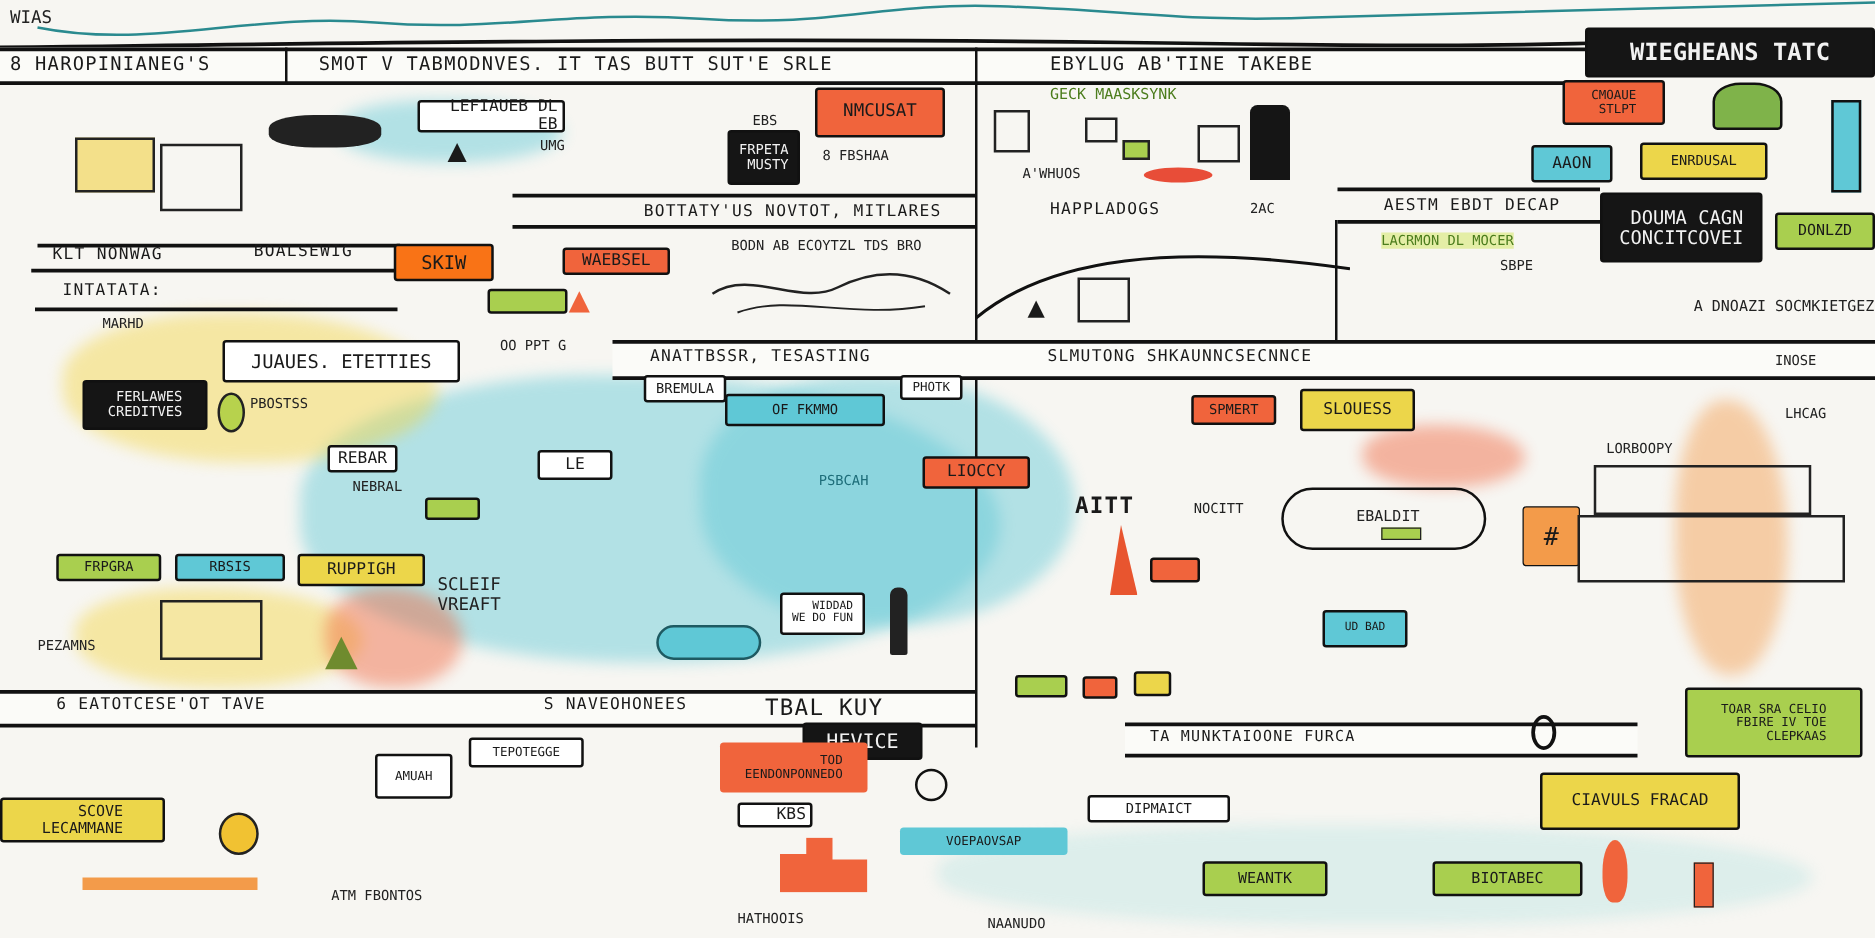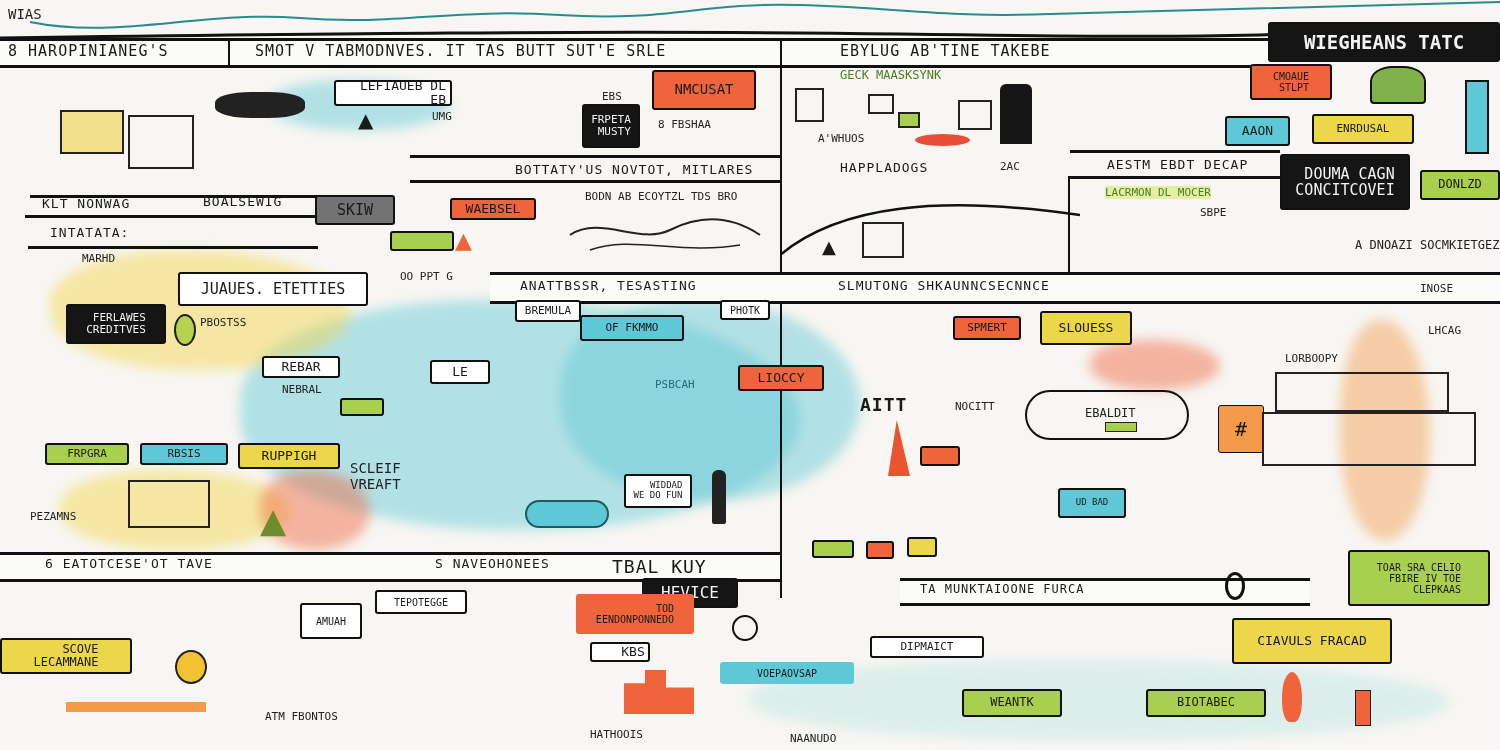--- a/index.html
+++ b/index.html
@@ -85,21 +85,21 @@
 STLPT</div>
 <div class="box cyan" style="left:1225px;top:116px;width:65px;height:30px;font-size:13px;">AAON</div>
 <div class="box yellow" style="left:1312px;top:114px;width:102px;height:30px;font-size:11px;">ENRDUSAL</div>
 <div class="abs" style="left:1370px;top:66px;width:52px;height:34px;border:2px solid #111;border-radius:40% 40% 4px 4px;background:#7fb34a;"></div>
 <div class="abs" style="left:1465px;top:80px;width:20px;height:70px;background:#5fc8d6;border:2px solid #111;"></div>
 
 <div class="rule" style="left:30px;top:195px;width:290px;"></div>
 <div class="band-label" style="left:42px;top:196px;font-size:13px;">KLT NONWAG</div>
 <div class="band-label" style="left:203px;top:194px;font-size:13px;">BOALSEWIG</div>
 <div class="rule" style="left:25px;top:215px;width:295px;"></div>
-<div class="box" style="left:315px;top:195px;width:80px;height:30px;background:#737373;font-size:15px;">SKIW</div>
+<div class="box" style="left:315px;top:195px;width:80px;height:30px;background:#f97316;font-size:15px;">SKIW</div>
 <div class="band-label" style="left:50px;top:225px;font-size:13px;">INTATATA:</div>
 <div class="rule" style="left:28px;top:246px;width:290px;"></div>
 <div class="small" style="left:82px;top:252px;">MARHD</div>
 <div class="box orange" style="left:450px;top:198px;width:86px;height:22px;">WAEBSEL</div>
 <div class="box green" style="left:390px;top:231px;width:64px;height:20px;"></div>
 <div class="abs" style="left:455px;top:228px;font-size:22px;color:#f0643c;">▲</div>
 <div class="small" style="left:585px;top:190px;">BODN AB ECOYTZL TDS BRO</div>
 <svg class="abs" style="left:560px;top:205px;" width="220" height="60">
   <path d="M10 30 C40 10 80 40 110 25 S170 10 200 30" stroke="#222" stroke-width="2" fill="none"></path>
   <path d="M30 45 C70 30 120 50 180 40" stroke="#222" stroke-width="1.5" fill="none"></path>
@@ -120,24 +120,24 @@
 <div class="box" style="left:178px;top:272px;width:190px;height:34px;background:#fff;font-size:15px;">JUAUES. ETETTIES</div>
 <div class="small" style="left:400px;top:270px;">OO PPT G</div>
 <div class="band" style="left:490px;top:272px;width:1010px;height:26px;"></div>
 <div class="band-label" style="left:520px;top:278px;font-size:13px;">ANATTBSSR, TESASTING</div>
 <div class="band-label" style="left:838px;top:278px;font-size:13px;">SLMUTONG   SHKAUNNCSECNNCE</div>
 
 <div class="box black" style="left:66px;top:304px;width:100px;height:40px;font-size:11px;">FERLAWES
 CREDITVES</div>
 <div class="abs" style="left:174px;top:314px;width:18px;height:28px;background:#b7d24d;border:2px solid #222;border-radius:50%;"></div>
 <div class="small" style="left:200px;top:316px;">PBOSTSS</div>
-<div class="box" style="left:262px;top:356px;width:78px;height:22px;background:#fff;">REBAR</div>
+<div class="box" style="left:262px;top:356px;width:56px;height:22px;background:#fff;">REBAR</div>
 <div class="small" style="left:282px;top:383px;">NEBRAL</div>
 <div class="box" style="left:515px;top:300px;width:66px;height:22px;background:#fff;font-size:11px;">BREMULA</div>
-<div class="box cyan" style="left:580px;top:315px;width:104px;height:26px;font-size:11px;">OF FKMMO</div>
+<div class="box cyan" style="left:580px;top:315px;width:128px;height:26px;font-size:11px;">OF FKMMO</div>
 <div class="box" style="left:720px;top:300px;width:50px;height:20px;background:#fff;font-size:10px;">PHOTK</div>
 <div class="box" style="left:430px;top:360px;width:60px;height:24px;background:#fff;">
   <span>LE</span>
 </div>
 <div class="box orange" style="left:738px;top:365px;width:86px;height:26px;">LIOCCY</div>
 <div class="small" style="left:655px;top:378px;color:#1e6e7a;">PSBCAH</div>
 <div class="box orange" style="left:953px;top:316px;width:68px;height:24px;font-size:11px;">SPMERT</div>
 <div class="box yellow" style="left:1040px;top:311px;width:92px;height:34px;font-size:13px;">SLOUESS</div>
 <div class="band-label" style="left:860px;top:394px;font-size:18px;font-weight:bold;">AITT</div>
 <div class="small" style="left:955px;top:400px;">NOCITT</div>

